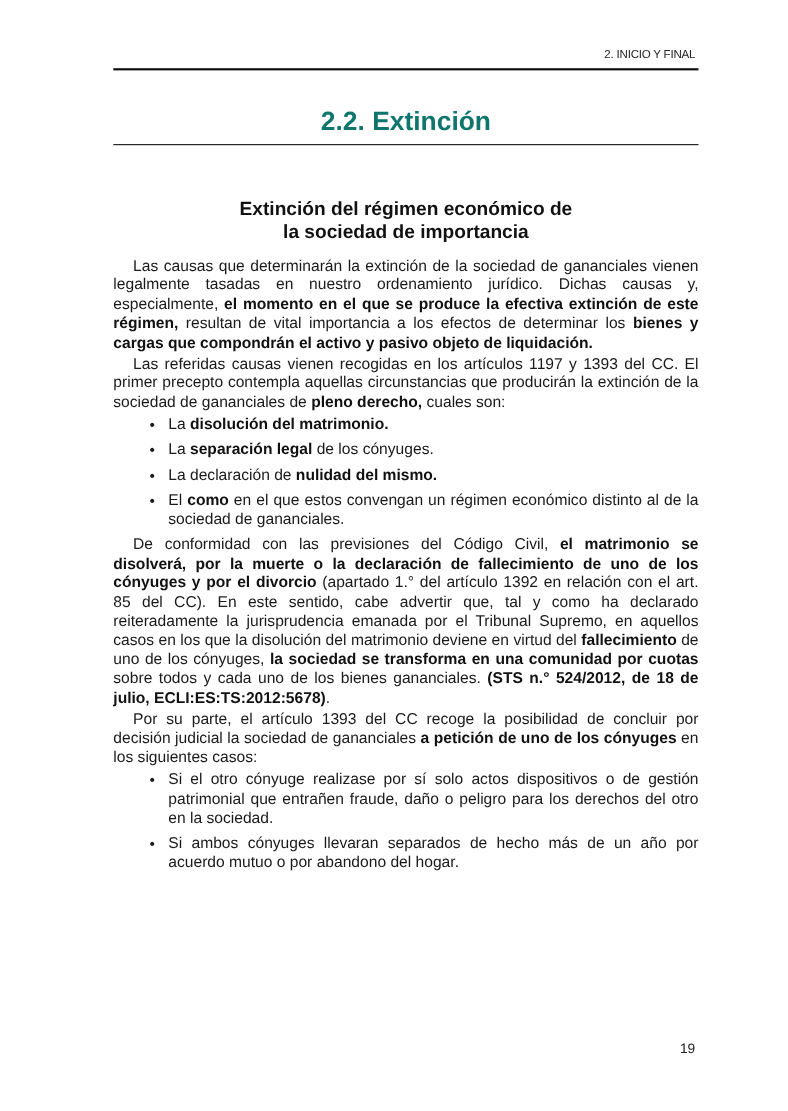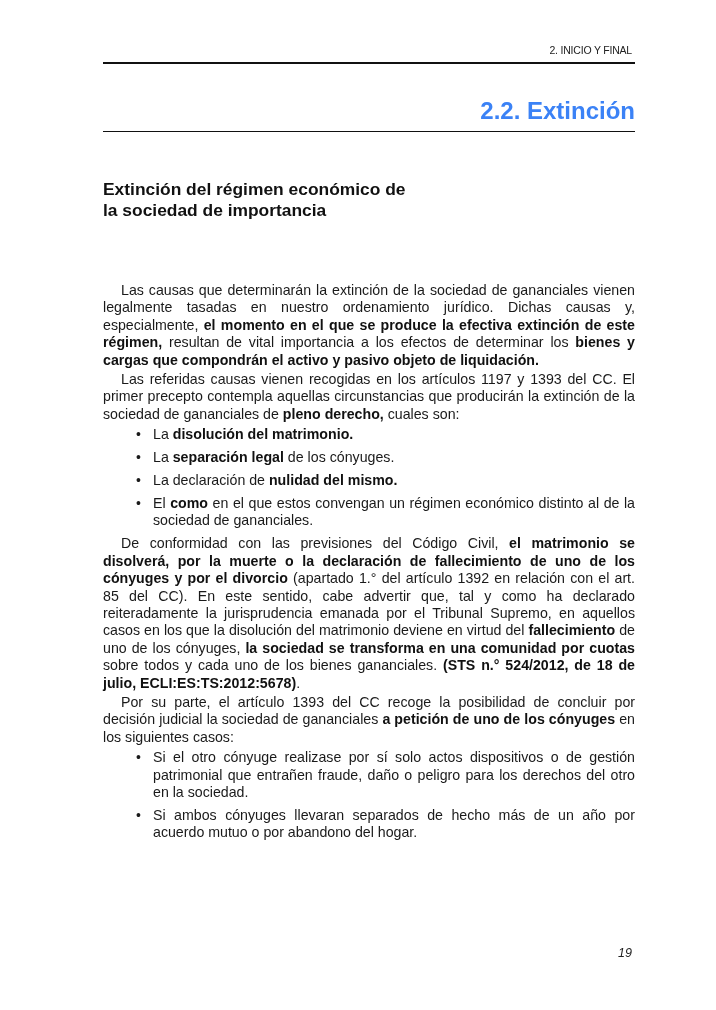--- a/index.html
+++ b/index.html
@@ -1,29 +1,29 @@
 <!DOCTYPE html>
 <html><head>
 <meta charset="utf-8">
 <style>
   html, body { margin: 0; padding: 0; background: #ffffff; }
   body { width: 716px; height: 1010px; position: relative; overflow: hidden;
          font-family: "Liberation Sans", sans-serif; color: #1a1a1a; }
   .running-head { position: absolute; top: 44px; right: 84px; font-size: 10.5px; letter-spacing: -0.2px; color: #222; }
   .rule-top { position: absolute; left: 103px; top: 62px; width: 532px; height: 2px; background: #111; }
-  .chapter-title { position: absolute; left: 103px; width: 532px; top: 97px; text-align: right; font-size: 24px; font-weight: bold; color: #3b82f6; }
+  .chapter-title { position: absolute; left: 103px; width: 532px; top: 97px; text-align: center; font-size: 24px; font-weight: bold; color: #0f766e; }
   .rule-title { position: absolute; left: 103px; top: 131px; width: 532px; height: 1px; background: #111; }
-  .section-heading { position: absolute; left: 103px; width: 532px; top: 179px; font-size: 17.4px; font-weight: bold; line-height: 21px; color: #111; }
-  .body { position: absolute; left: 103px; width: 532px; top: 234px; font-size: 14.2px; line-height: 17.4px; color: #1a1a1a; margin-top: 48px; }
+  .section-heading { position: absolute; left: 103px; width: 532px; top: 179px; text-align: center; font-size: 17.4px; font-weight: bold; line-height: 21px; color: #111; }
+  .body { position: absolute; left: 103px; width: 532px; top: 234px; font-size: 14.2px; line-height: 17.4px; color: #1a1a1a; }
   .body p { margin: 0 0 2px 0; text-align: justify; text-indent: 18px; }
   .body b { font-weight: bold; color: #111; }
   ul.bullets { list-style: none; margin: 3px 0 3px 0; padding: 0 0 0 50px; }
   ul.bullets li { position: relative; padding-left: 0; margin: 0 0 5.5px 0; text-align: justify; }
   ul.bullets li::before { content: "\2022"; position: absolute; left: -17px; top: 0; font-size: 14px; }
-  .page-number { position: absolute; right: 84px; top: 946px; font-size: 12.5px; color: #222; font-style: italic; }
+  .page-number { position: absolute; right: 84px; top: 946px; font-size: 12.5px; color: #222; }
 </style>
 </head>
 <body>
 
 <div class="running-head">2. INICIO Y FINAL</div>
 <div class="rule-top"></div>
 
 <div class="chapter-title">2.2. Extinción</div>
 <div class="rule-title"></div>
 

